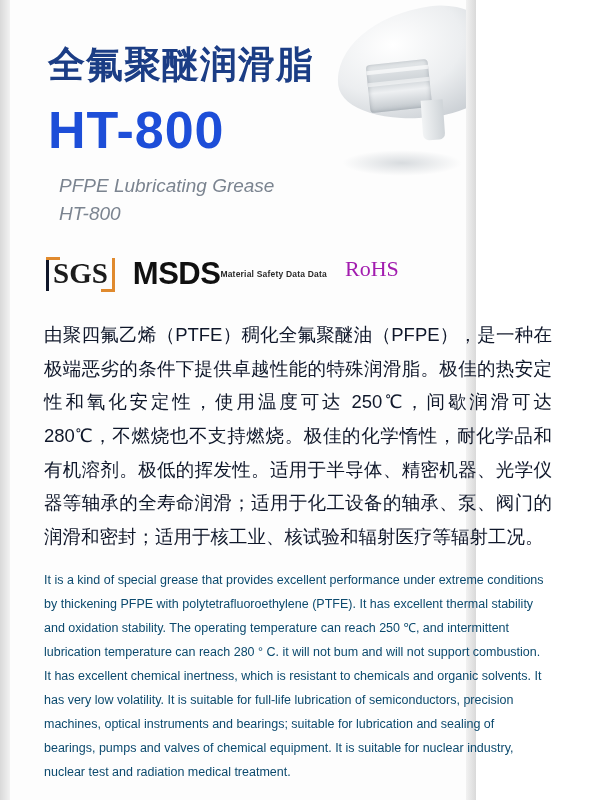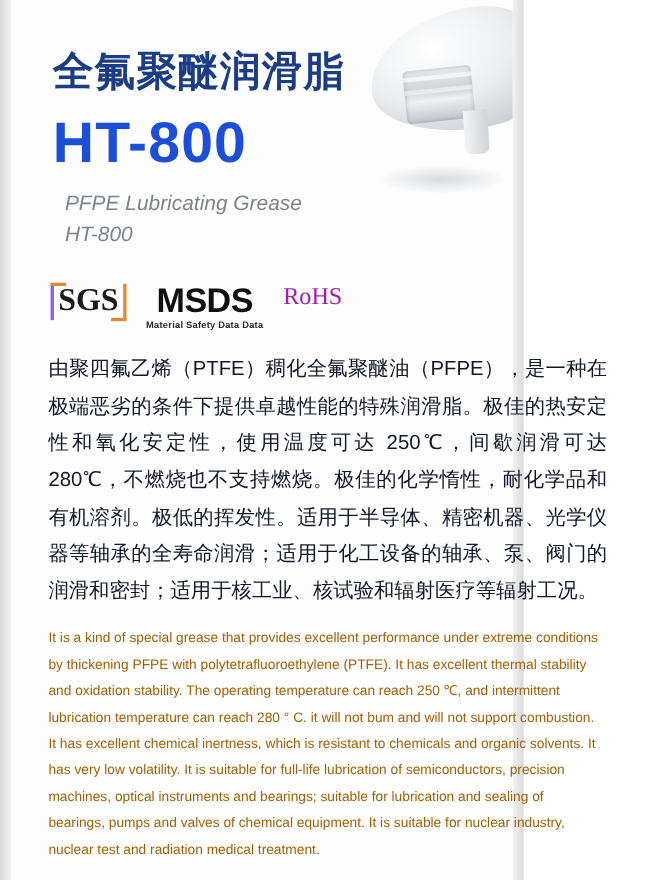--- a/index.html
+++ b/index.html
@@ -139,37 +139,36 @@
   }
   .sgs {
     position: relative;
     display: inline-block;
     padding: 1px 4px 3px 4px;
     font-size: 29px;
     font-weight: bold;
     font-family: "Liberation Serif", serif;
     color: #1b1b1b;
     letter-spacing: 0px;
-    border-left: 3px solid #8b5cf6;
+    border-left: 3px solid #0f172a;
     border-right: 3px solid #e08a2e;
     line-height: 1;
   }
   .sgs:before, .sgs:after {
     content: "";
     position: absolute;
     left: -3px;
     width: calc(100% + 6px);
     height: 3px;
     background: #e08a2e;
   }
   .sgs:before { top: -1px; width: 14px; }
   .sgs:after { bottom: -1px; width: 14px; right: -3px; left: auto; }
   .msds-wrap {
     display: flex;
-    flex-direction: column;
     align-items: center;
     line-height: 1;
   }
   .msds {
     font-size: 31px;
     font-weight: bold;
     font-family: "Liberation Sans", sans-serif;
     color: #101010;
     letter-spacing: -0.5px;
   }
@@ -198,21 +197,21 @@
     color: #0f172a;
     line-height: 1.82;
     text-align: justify;
   }
   .body-en {
     position: absolute;
     left: 44px;
     top: 568px;
     width: 500px;
     font-size: 12.5px;
-    color: #a16207;
+    color: #0c4a6e;
     line-height: 1.92;
     text-align: left;
   }
 </style>
 </head>
 <body>
 
 <div class="page">
 
   <div class="edge-left"></div>

